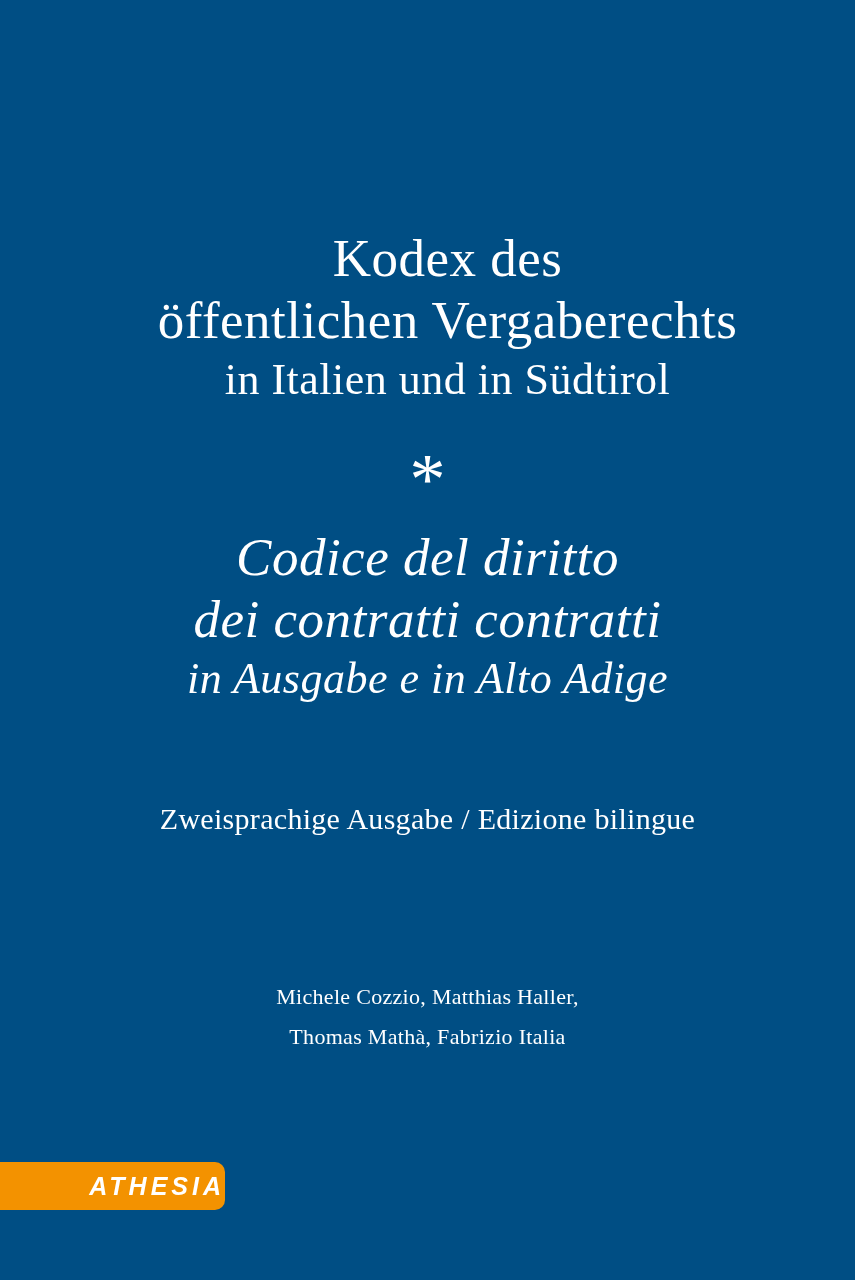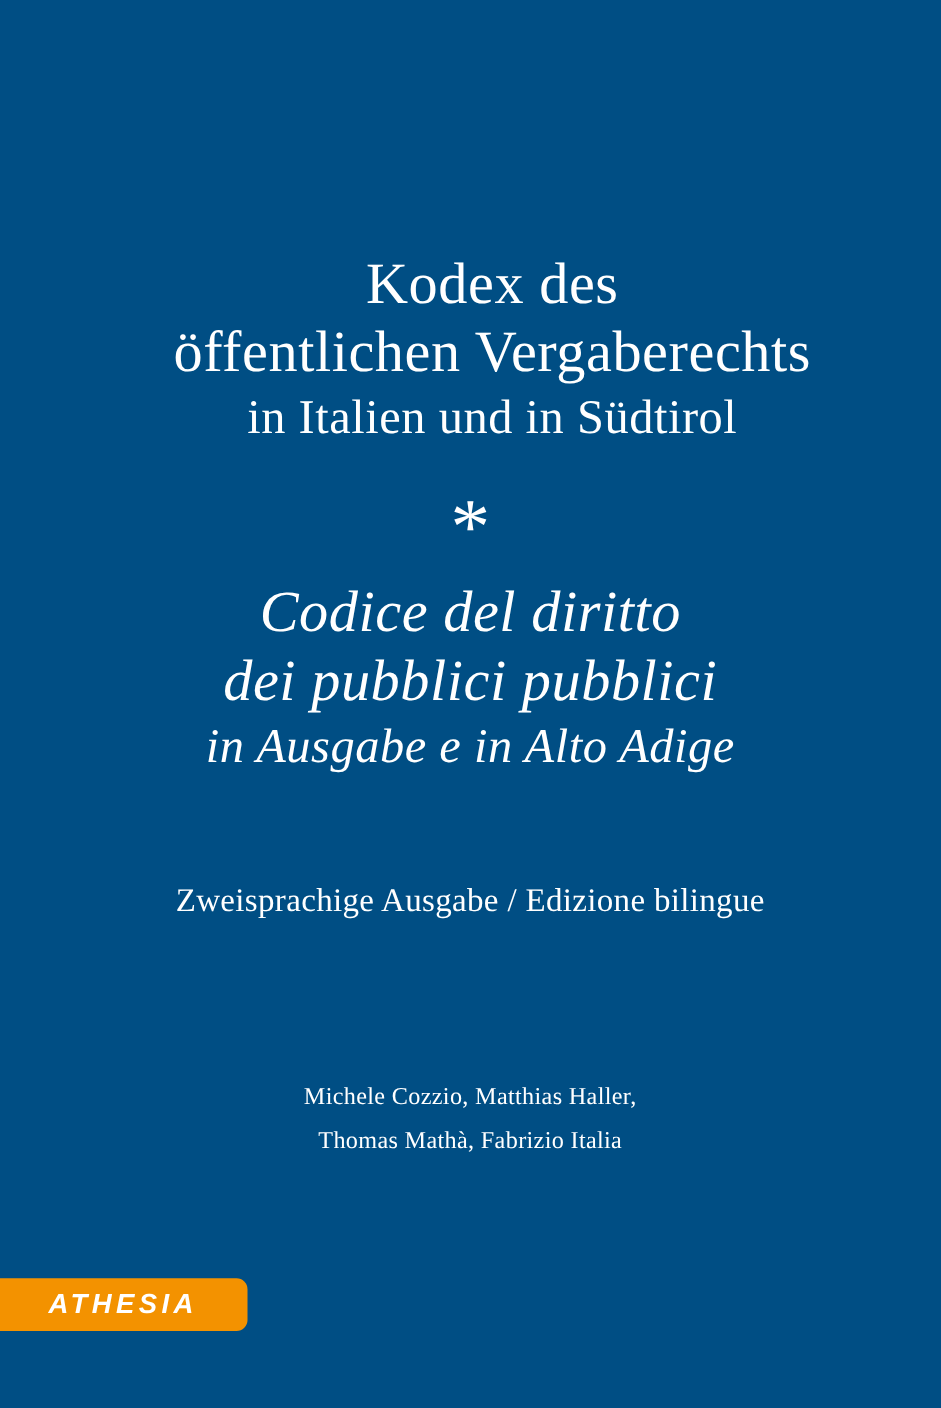--- a/index.html
+++ b/index.html
@@ -66,21 +66,21 @@
   .publisher-logo {
     position: absolute;
     left: 0;
     top: 1162px;
     width: 225px;
     height: 48px;
     background: #F39200;
     border-radius: 0 10px 10px 0;
     display: flex;
     align-items: center;
-    justify-content: flex-start;
+    justify-content: flex-end;
     padding-left: 44px;
     box-sizing: border-box;
   }
   .publisher-logo .logo-text {
     font-family: "Liberation Sans", sans-serif;
     font-weight: 700;
     font-style: italic;
     font-size: 25px;
     letter-spacing: 4px;
     color: #FFFFFF;
@@ -98,21 +98,21 @@
     <div class="title-line">öffentlichen Vergaberechts</div>
     <div class="title-sub">in Italien und in Südtirol</div>
   </div>
 
   <div class="centered-block separator-block">
     <span class="asterisk">*</span>
   </div>
 
   <div class="centered-block title-block-it">
     <div class="title-line">Codice del diritto</div>
-    <div class="title-line">dei pubblici pubblici</div>
+    <div class="title-line">dei contratti contratti</div>
     <div class="title-sub">in Ausgabe e in Alto Adige</div>
   </div>
 
   <div class="centered-block edition-block">
     <div class="edition-line">Zweisprachige Ausgabe / Edizione bilingue</div>
   </div>
 
   <div class="centered-block authors-block">
     <div class="author-line">Michele Cozzio, Matthias Haller,</div>
     <div class="author-line">Thomas Mathà, Fabrizio Italia</div>

